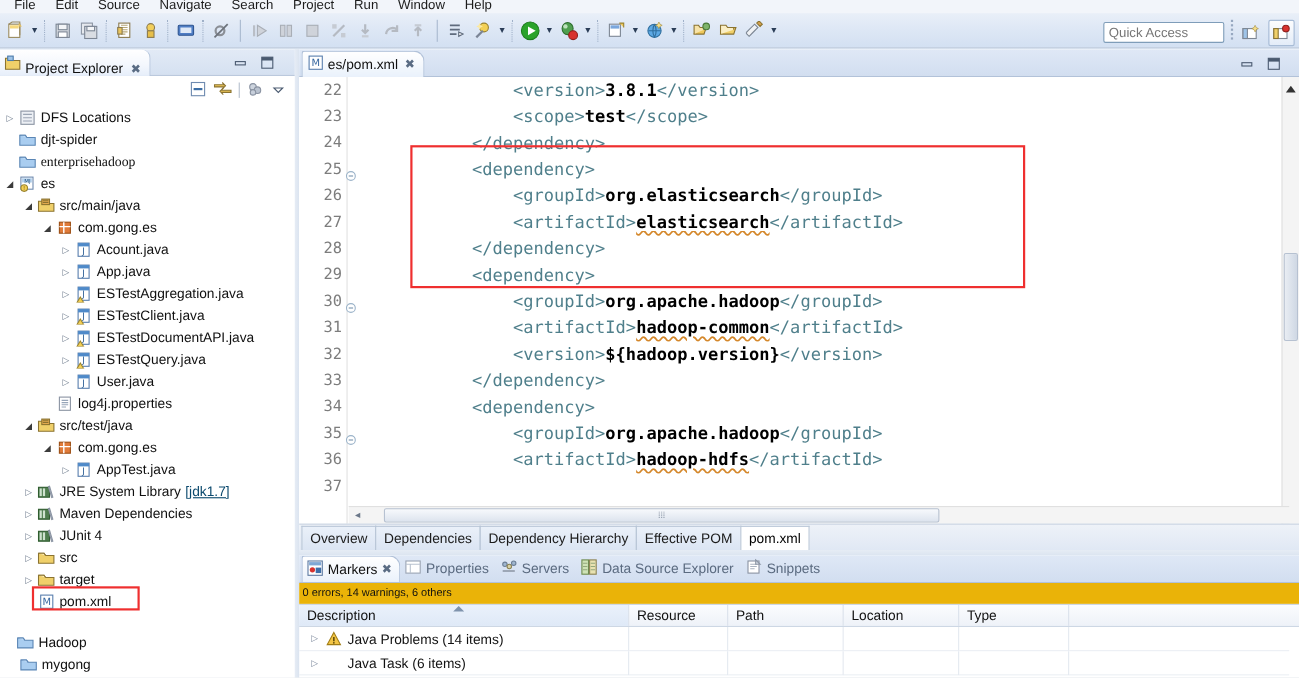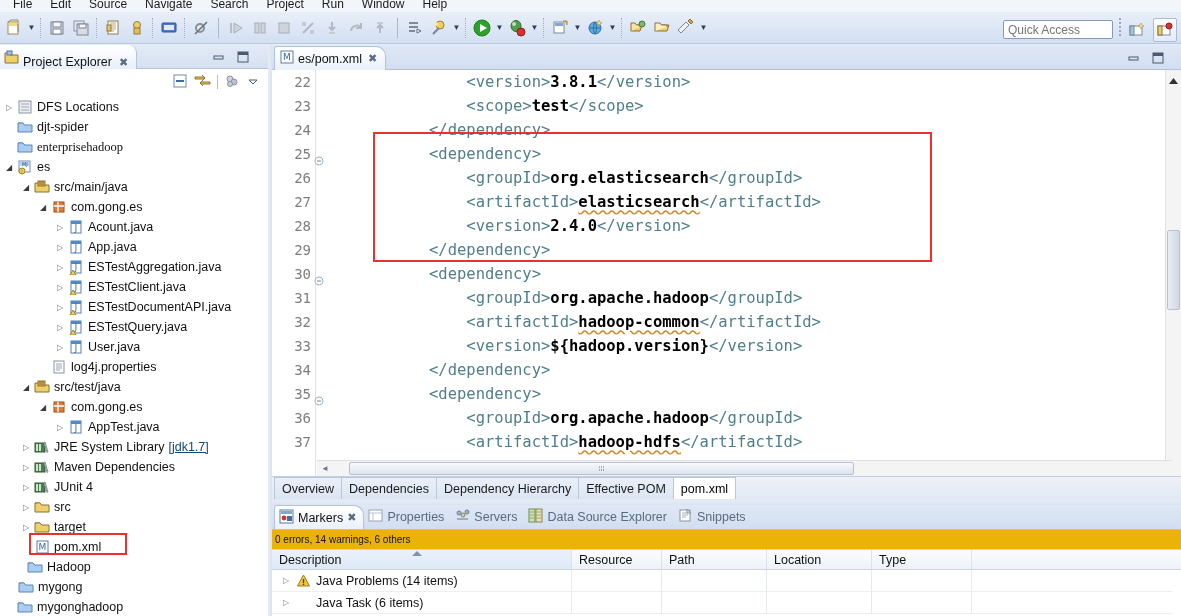--- a/index.html
+++ b/index.html
@@ -248,21 +248,21 @@
     display:flex;align-items:center;justify-content:center;
     color:#7e8a9b; font-size:8px;
   }
   .ed-hleft { width:16px;text-align:center;color:#6b7789;font-size:8px; }
 
   .ed-pagetabs {
     position:absolute; left:0; bottom:0;
     width:909px; height:24px;
     background: linear-gradient(#eef2f8,#e0e8f4);
     border-top:1px solid #c3cfdf;
-    display:flex; align-items:flex-start;
+    display:flex; align-items:center;
     padding-left:2px;
   }
   .pg-tab {
     height:22px; line-height:22px;
     padding: 0 7px;
     font-size:12.5px; color:#1b1b1b;
     border: 1px solid #bac7d8;
     border-bottom:none;
     background: linear-gradient(#eaf0f9,#dbe5f3);
     margin-right: -1px;
@@ -876,21 +876,21 @@
         <div class="row" style="padding-left: 19px;">
           <span class="twisty"></span>
           <span class="rowicon">
             <svg xmlns="http://www.w3.org/2000/svg" width="16" height="16" viewBox="0 0 16 16">
               <rect x="3" y="2" width="11" height="12" fill="#fff" stroke="#5a7fae"></rect>
               <text x="8.5" y="11" font-size="9" text-anchor="middle" fill="#3767a0" font-family="DejaVu Sans, sans-serif">M</text>
             </svg>
           </span>
           <span class="rowlabel">pom.xml</span>
         </div>
-        <div class="row" style="padding-left: 12px;">
+        <div class="row" style="padding-left: 0; margin-top: 17px;">
           <span class="twisty"></span>
           <span class="rowicon">
             <svg xmlns="http://www.w3.org/2000/svg" width="16" height="16" viewBox="0 0 16 16">
               <path d="M1 13V4h5l1.5 2H15v7z" fill="#a9cdf0" stroke="#5b86b5"></path>
               <path d="M1 4h5l1.5 2" fill="#c7dff6" stroke="#5b86b5"></path>
             </svg>
           </span>
           <span class="rowlabel">Hadoop</span>
         </div>
         <div class="row" style="padding-left: 3px;">
@@ -971,21 +971,20 @@
           <div class="gut-line">36</div>
           <div class="gut-line">37</div>
         </div>
       <div class="code" id="code">
           <div class="cl">                <span class="tag">&lt;version&gt;</span><span class="txt">3.8.1</span><span class="tag">&lt;/version&gt;</span></div>
           <div class="cl">                <span class="tag">&lt;scope&gt;</span><span class="txt">test</span><span class="tag">&lt;/scope&gt;</span></div>
           <div class="cl">            <span class="tag">&lt;/dependency&gt;</span></div>
           <div class="cl">            <span class="tag">&lt;dependency&gt;</span></div>
           <div class="cl">                <span class="tag">&lt;groupId&gt;</span><span class="txt">org.elasticsearch</span><span class="tag">&lt;/groupId&gt;</span></div>
           <div class="cl">                <span class="tag">&lt;artifactId&gt;</span><span class="txt sq">elasticsearch</span><span class="tag">&lt;/artifactId&gt;</span></div>
-          <div class="cl">                <span class="tag">&lt;version&gt;</span><span class="txt">2.4.0</span><span class="tag">&lt;/version&gt;</span></div>
           <div class="cl">            <span class="tag">&lt;/dependency&gt;</span></div>
           <div class="cl">            <span class="tag">&lt;dependency&gt;</span></div>
           <div class="cl">                <span class="tag">&lt;groupId&gt;</span><span class="txt">org.apache.hadoop</span><span class="tag">&lt;/groupId&gt;</span></div>
           <div class="cl">                <span class="tag">&lt;artifactId&gt;</span><span class="txt sq">hadoop-common</span><span class="tag">&lt;/artifactId&gt;</span></div>
           <div class="cl">                <span class="tag">&lt;version&gt;</span><span class="txt">${hadoop.version}</span><span class="tag">&lt;/version&gt;</span></div>
           <div class="cl">            <span class="tag">&lt;/dependency&gt;</span></div>
           <div class="cl">            <span class="tag">&lt;dependency&gt;</span></div>
           <div class="cl">                <span class="tag">&lt;groupId&gt;</span><span class="txt">org.apache.hadoop</span><span class="tag">&lt;/groupId&gt;</span></div>
           <div class="cl">                <span class="tag">&lt;artifactId&gt;</span><span class="txt sq">hadoop-hdfs</span><span class="tag">&lt;/artifactId&gt;</span></div>
         </div>

